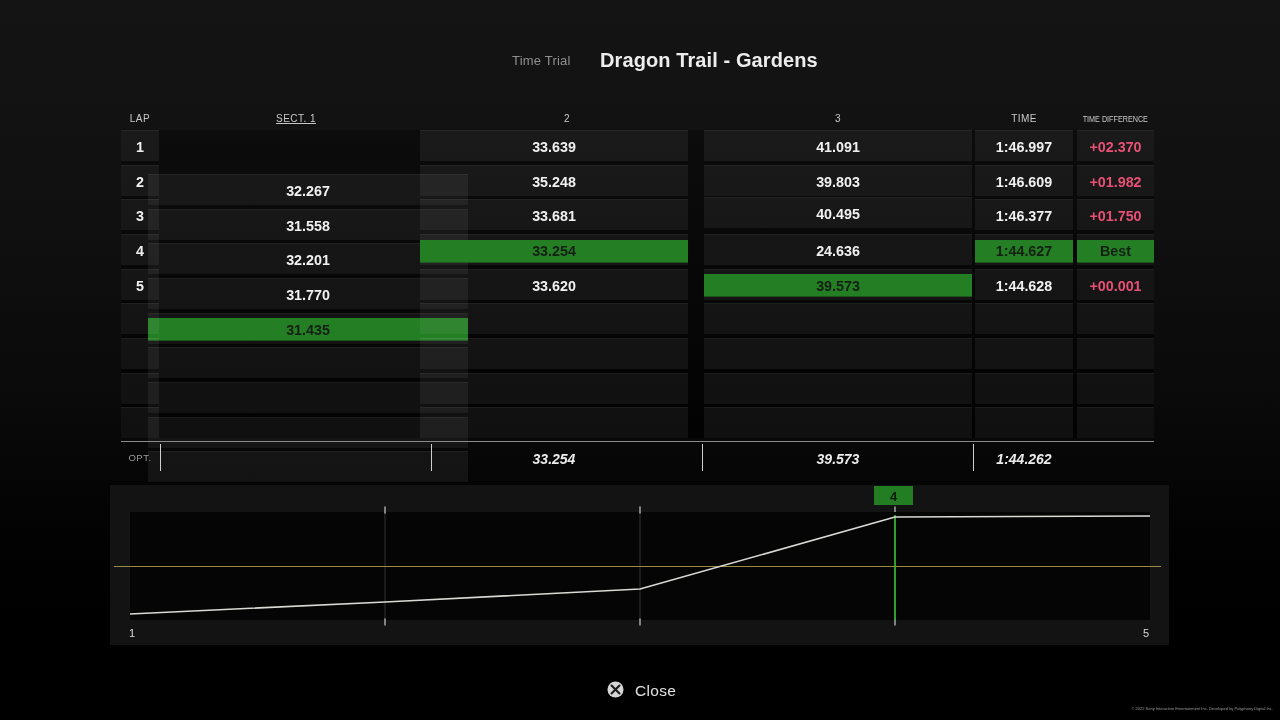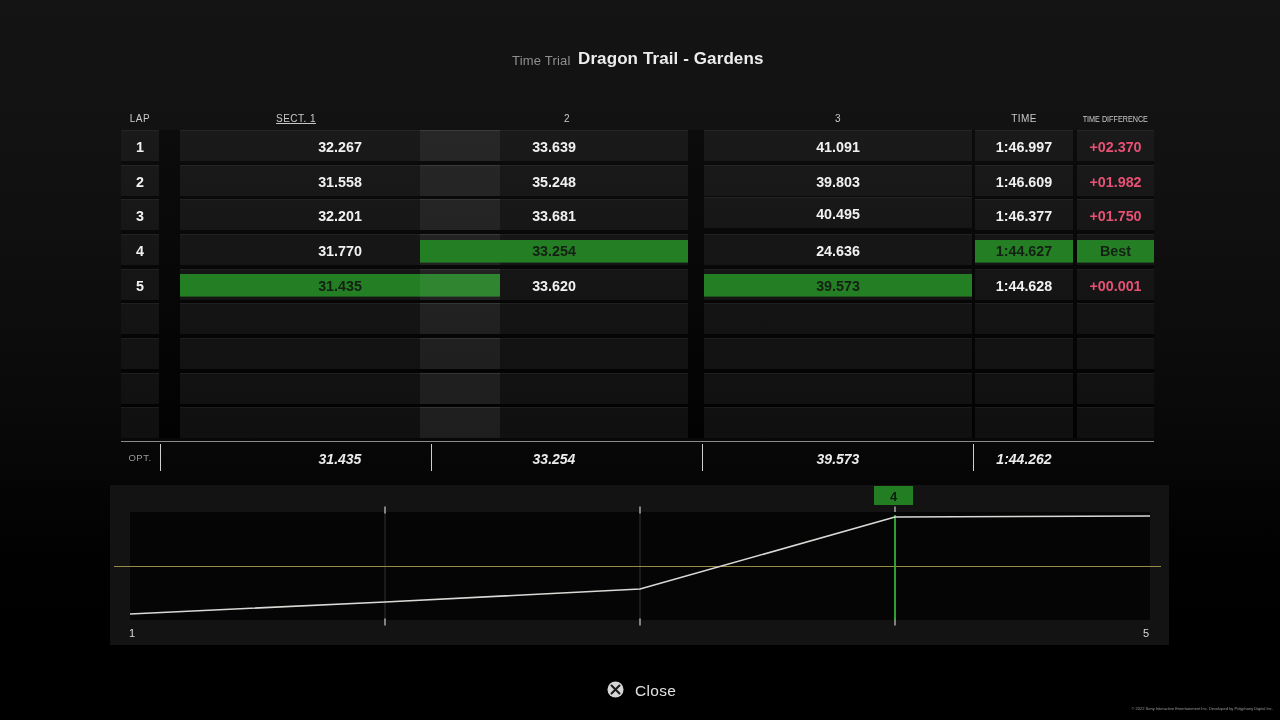--- a/index.html
+++ b/index.html
@@ -4,31 +4,31 @@
 <style>
   html,body{margin:0;padding:0;}
   body{
     width:1280px;height:720px;overflow:hidden;position:relative;
     background:linear-gradient(180deg,#141414 0%,#111111 25%,#0a0a0a 55%,#020202 75%,#000 85%);
     font-family:"Liberation Sans", sans-serif;
   }
   .abs{position:absolute;}
   
   #tt{left:512px;top:53px;font-size:13px;color:#8f8f8f;letter-spacing:0.2px;}
-  #track{left:578px;top:49px;font-size:17px;font-weight:bold;color:#ededed;letter-spacing:0.1px;}
+  #track{left:600px;top:49px;font-size:20px;font-weight:bold;color:#ededed;letter-spacing:0.1px;}
   
   .th{font-size:10px;color:#c9c9c9;letter-spacing:0.45px;top:113px;text-align:center;}
   
   .cell{height:28px;padding-top:2px;border-top:1px solid rgba(255,255,255,0.05);
         background:rgba(255,255,255,0.057);
         display:flex;align-items:center;justify-content:center;
         font-size:14.3px;font-weight:bold;color:#f1f1f1;}
   .ct .in{letter-spacing:0;}
   .lapc{left:121px;width:38px;}
-  .c1{left:180px;width:320px;}
+  .c1{left:148px;width:320px;margin-top:44px;}
   .c2{left:420px;width:268px;}
   .c3{left:704px;width:268px;}
   .ct{left:975px;width:98px;}
   .cd{left:1077px;width:77px;}
   .green{background-image:linear-gradient(#247e24,#247e24);
          background-size:100% 22.6px;background-position:0 4.8px;background-repeat:no-repeat;color:#142014;}
   .pink{color:#e85175;}
   
   #optline{left:121px;top:441px;width:1033px;height:1px;background:#8a8a8a;}
   .optbar{top:444px;width:1px;height:27px;background:#cfcfcf;}

